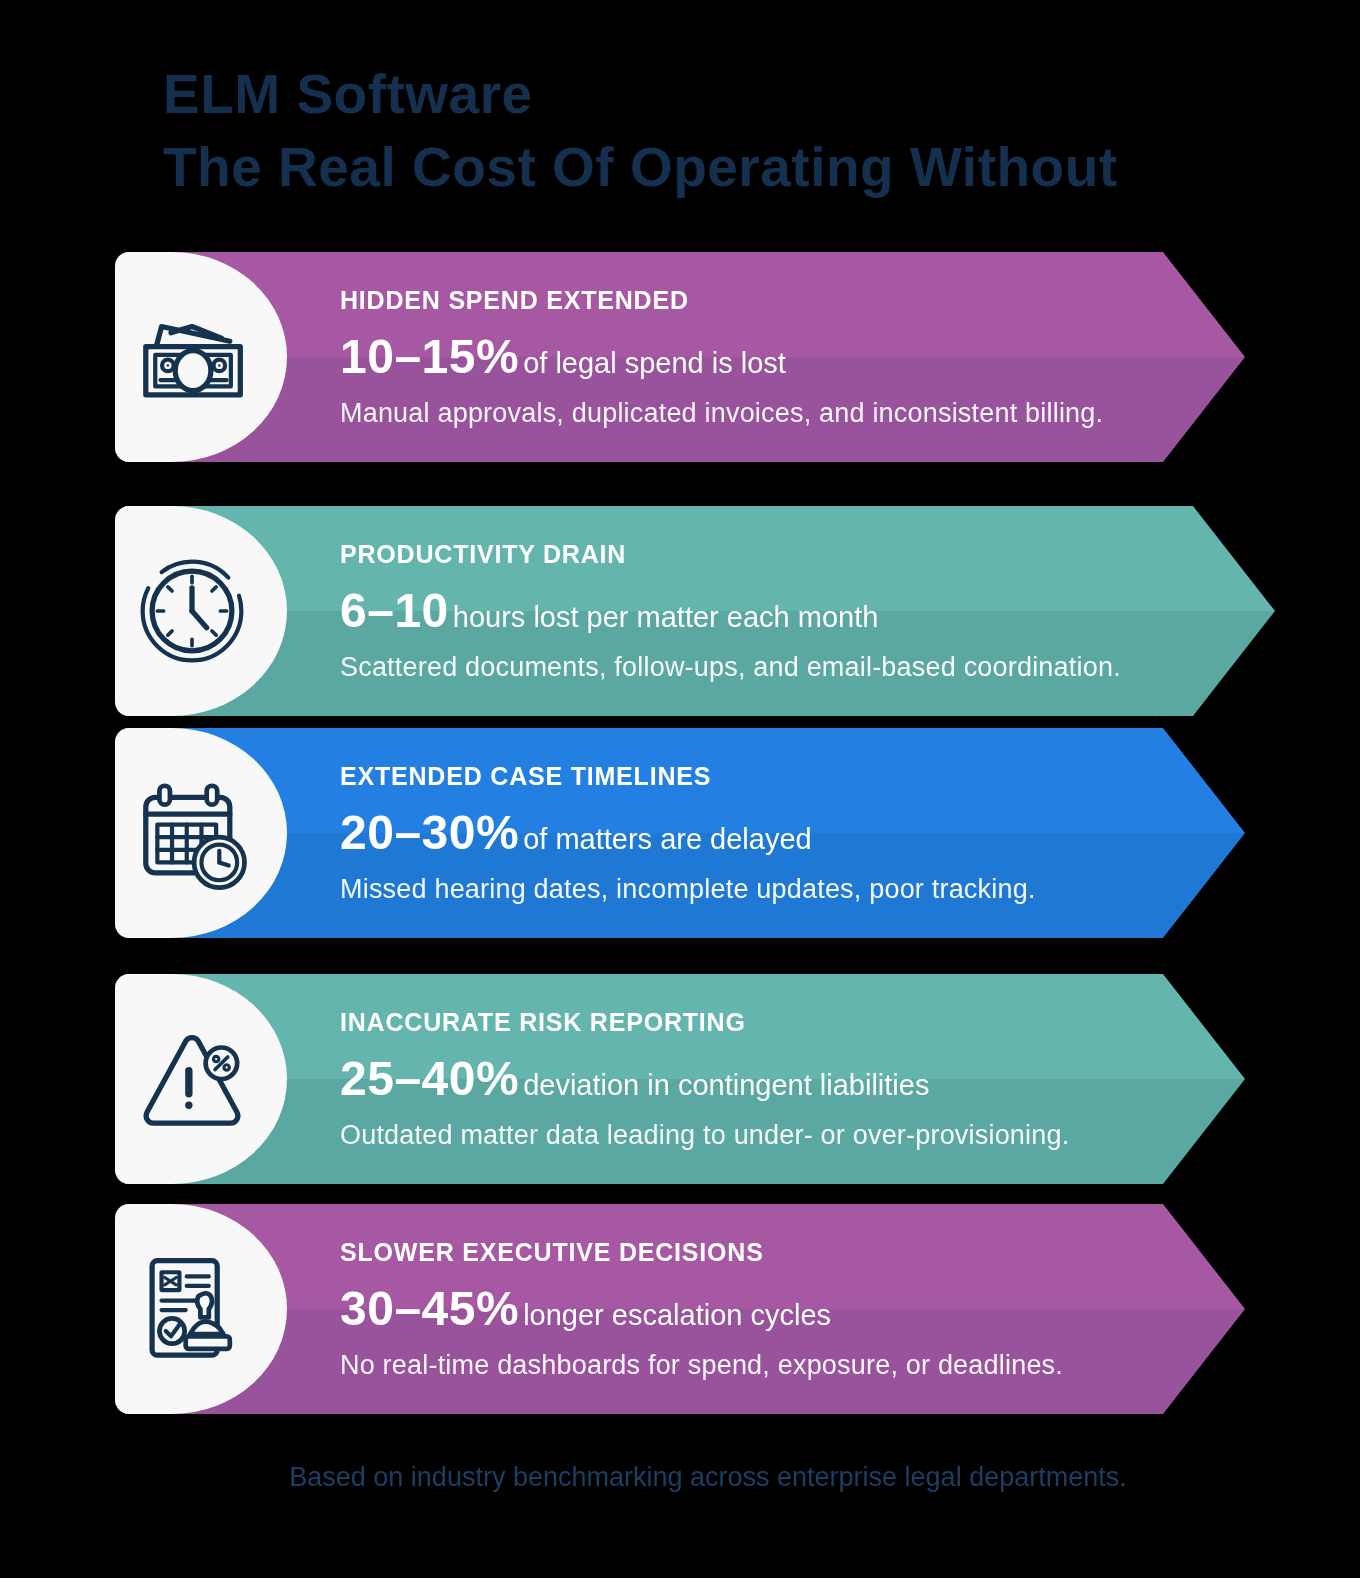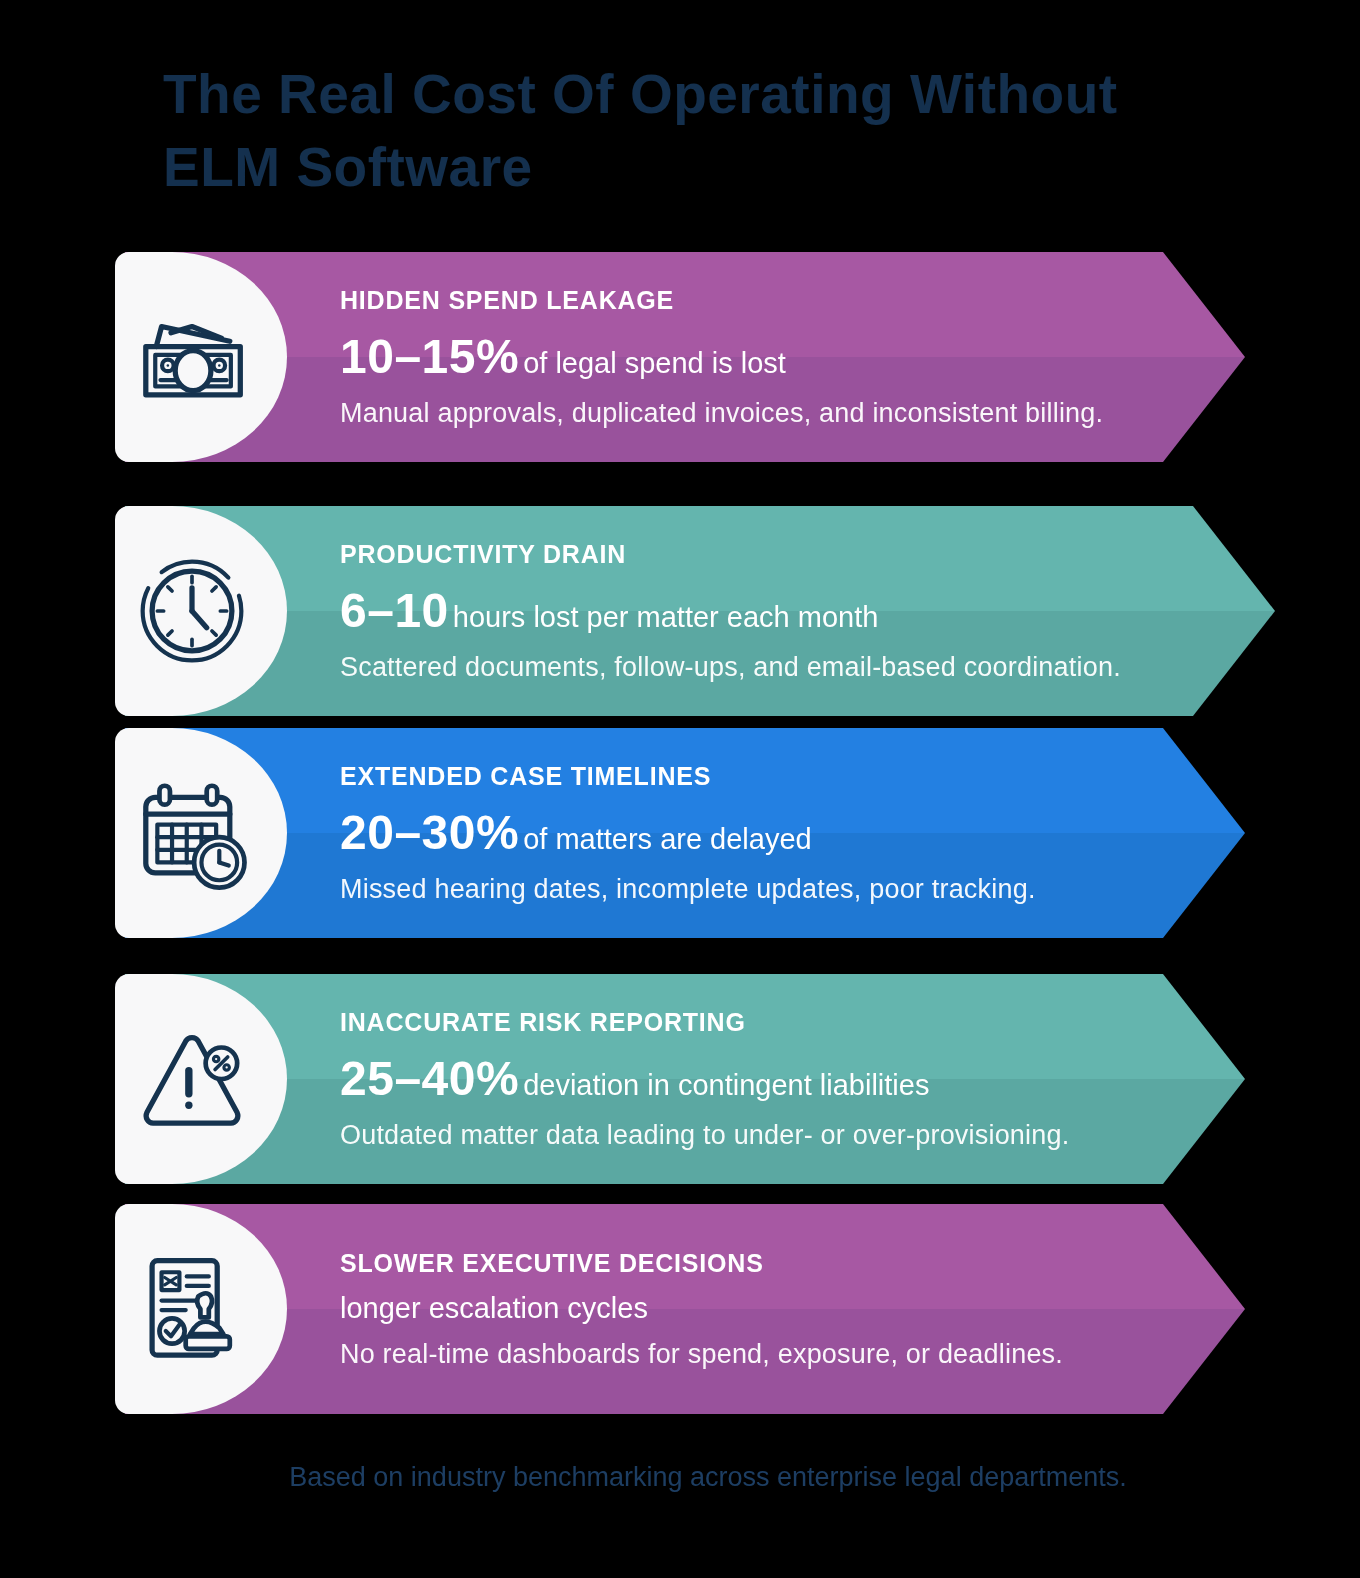--- a/index.html
+++ b/index.html
@@ -35,22 +35,22 @@
   #footer{
     position:absolute;left:0;top:1462px;width:100%;text-align:center;
     font-size:27px;color:#1d3e63;font-weight:400;margin-left:28px;
   }
 </style>
 </head>
 <body>
 
 <div id="canvas">
   <div id="title">
+    <div>ELM Software</div>
     <div>The Real Cost Of Operating Without</div>
-    <div>ELM Software</div>
   </div>
 
   <div id="rows">
   <div class="row" style="top: 252px;">
     <div class="banner" style="background: linear-gradient(rgb(167, 88, 163) 0px, rgb(167, 88, 163) 50%, rgb(153, 82, 156) 50%, rgb(153, 82, 156) 100%);"></div>
     <div class="capsule">
       <div class="icon"><svg viewBox="0 0 120 120">
     <path d="M26 50 L31 31 L96 45" fill="none" stroke="#15334f" stroke-linecap="round" stroke-linejoin="round" stroke-width="5"></path>
     <path d="M40 37 L60 31 L88 42" fill="none" stroke="#15334f" stroke-linecap="round" stroke-linejoin="round" stroke-width="5"></path>
     <rect x="16" y="50" width="90" height="46" fill="none" stroke="#15334f" stroke-linecap="round" stroke-linejoin="round" stroke-width="5"></rect>
@@ -58,21 +58,21 @@
     <ellipse cx="61" cy="73" rx="17" ry="19" fill="#f8f8f9" stroke="#15334f" stroke-linecap="round" stroke-linejoin="round" stroke-width="5"></ellipse>
     <circle cx="37" cy="68" r="5.5" fill="none" stroke="#15334f" stroke-linecap="round" stroke-linejoin="round" stroke-width="4"></circle>
               <circle cx="37" cy="68" r="1.2" fill="#15334f"></circle>
     <circle cx="86" cy="68" r="5.5" fill="none" stroke="#15334f" stroke-linecap="round" stroke-linejoin="round" stroke-width="4"></circle>
               <circle cx="86" cy="68" r="1.2" fill="#15334f"></circle>
     <path d="M30 82 H45" fill="none" stroke="#15334f" stroke-linecap="round" stroke-linejoin="round" stroke-width="4"></path>
               <path d="M78 82 H93" fill="none" stroke="#15334f" stroke-linecap="round" stroke-linejoin="round" stroke-width="4"></path>
   </svg></div>
     </div>
     <div class="rowtext">
-      <div class="kicker">HIDDEN SPEND LEAKAGE</div>
+      <div class="kicker">HIDDEN SPEND EXTENDED</div>
       <div class="statline">
         <span class="stat">10–15%</span>
         <span class="statlabel">of legal spend is lost</span>
       </div>
       <div class="desc">Manual approvals, duplicated invoices, and inconsistent billing.</div>
     </div>
   </div>
 
   <div class="row" style="top: 506px; padding-left: 30px;">
     <div class="banner" style="background: linear-gradient(rgb(100, 181, 174) 0px, rgb(100, 181, 174) 50%, rgb(91, 168, 162) 50%, rgb(91, 168, 162) 100%);"></div>
@@ -175,20 +175,21 @@
     <g fill="#f8f8f9" stroke="#15334f" stroke-linecap="round" stroke-linejoin="round" stroke-width="4.5">
       <path d="M66 48 q8 -6 12 0 q3 6 -2 12 l0 8 h-8 l0 -8 q-5 -6 -2 -12 Z"></path>
       <path d="M62 78 q10 -12 24 0 l4 6 h-32 Z"></path>
       <rect x="54" y="86" width="42" height="12" rx="3"></rect>
     </g>
   </svg></div>
     </div>
     <div class="rowtext">
       <div class="kicker">SLOWER EXECUTIVE DECISIONS</div>
       <div class="statline">
+        <span class="stat">30–45%</span>
         <span class="statlabel">longer escalation cycles</span>
       </div>
       <div class="desc">No real-time dashboards for spend, exposure, or deadlines.</div>
     </div>
   </div>
 </div>
 
   <div id="footer">Based on industry benchmarking across enterprise legal departments.</div>
 </div>
 

